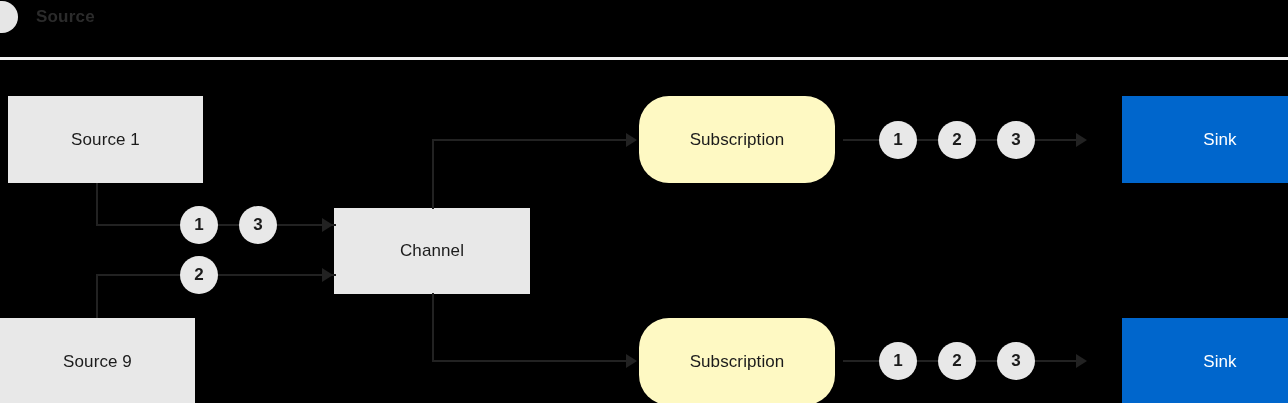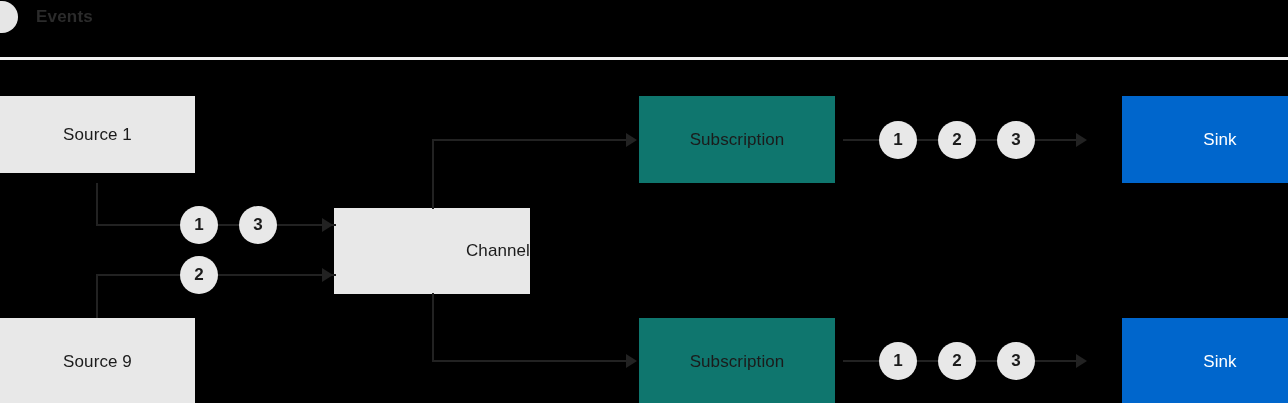--- a/index.html
+++ b/index.html
@@ -22,21 +22,21 @@
 
   
   .divider{position:absolute;left:0;top:57px;width:1288px;height:3px;background:#f2f2f2;}
 
   
   .node{
     position:absolute;display:flex;align-items:center;justify-content:center;
     font-size:17px;letter-spacing:.1px;box-sizing:border-box;
   }
   .node-grey{background:#e8e8e8;color:#1b1b1b;}
-  .node-blue-light{background:#0f766e;color:#1b1b1b;}
+  .node-blue-light{background:#fef9c3;color:#1b1b1b;border-radius:30px;}
   .node-blue{background:#0066cc;color:#ffffff;margin-left:29px;}
 
   
   .chip{
     position:absolute;width:38px;height:38px;border-radius:50%;
     background:#e8e8e8;color:#1b1b1b;
     display:flex;align-items:center;justify-content:center;
     font-size:17px;font-weight:bold;z-index:5;
   }
 
@@ -50,34 +50,34 @@
     border-left:11px solid #222222;
   }
 </style>
 </head>
 <body>
 
 <div class="stage">
 
   <div class="legend">
     <div class="legend-dot"></div>
-    <div class="legend-label">Events</div>
+    <div class="legend-label">Source</div>
   </div>
 
   <div class="divider"></div>
 
-  <div class="node node-grey" style="left:0px;top:96px;width:195px;height:77px;">
+  <div class="node node-grey" style="left:8px;top:96px;width:195px;height:87px;">
     <span>Source 1</span>
   </div>
 
   <div class="node node-grey" style="left:0px;top:318px;width:195px;height:87px;">
     <span>Source 9</span>
   </div>
 
-  <div class="node node-grey" style="left:334px;top:208px;width:196px;height:86px;justify-content:flex-end;">
+  <div class="node node-grey" style="left:334px;top:208px;width:196px;height:86px;">
     <span>Channel</span>
   </div>
 
   <div class="node node-blue-light" style="left:639px;top:96px;width:196px;height:87px;">
     <span>Subscription</span>
   </div>
 
   <div class="node node-blue-light" style="left:639px;top:318px;width:196px;height:87px;">
     <span>Subscription</span>
   </div>

